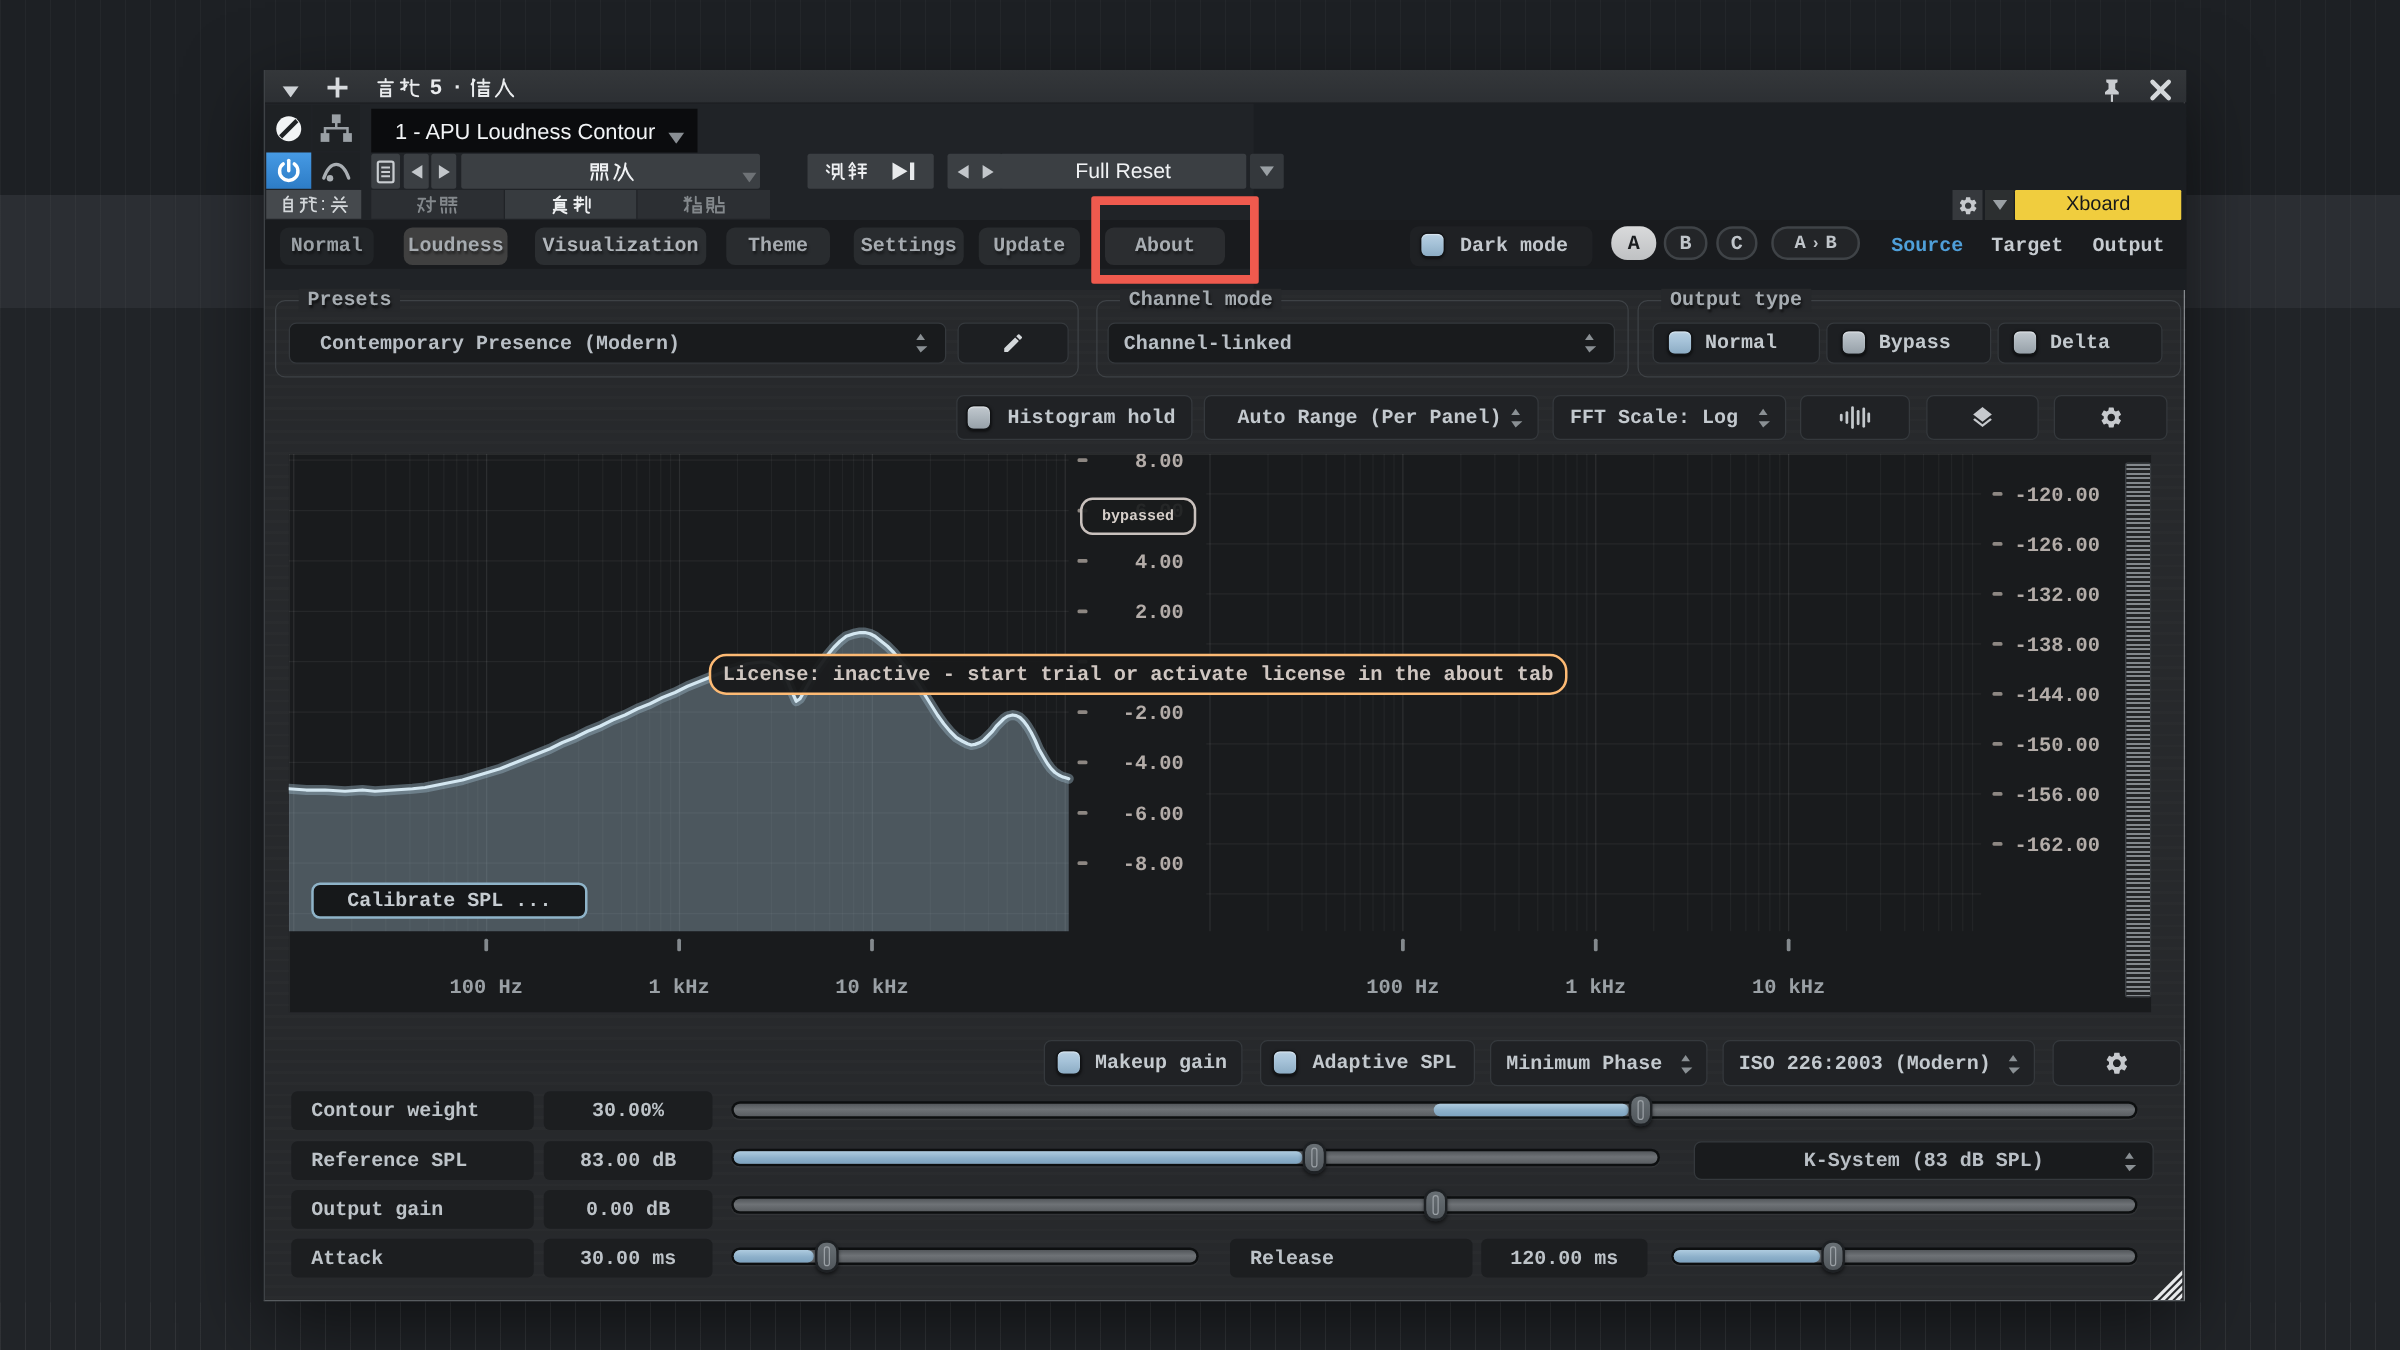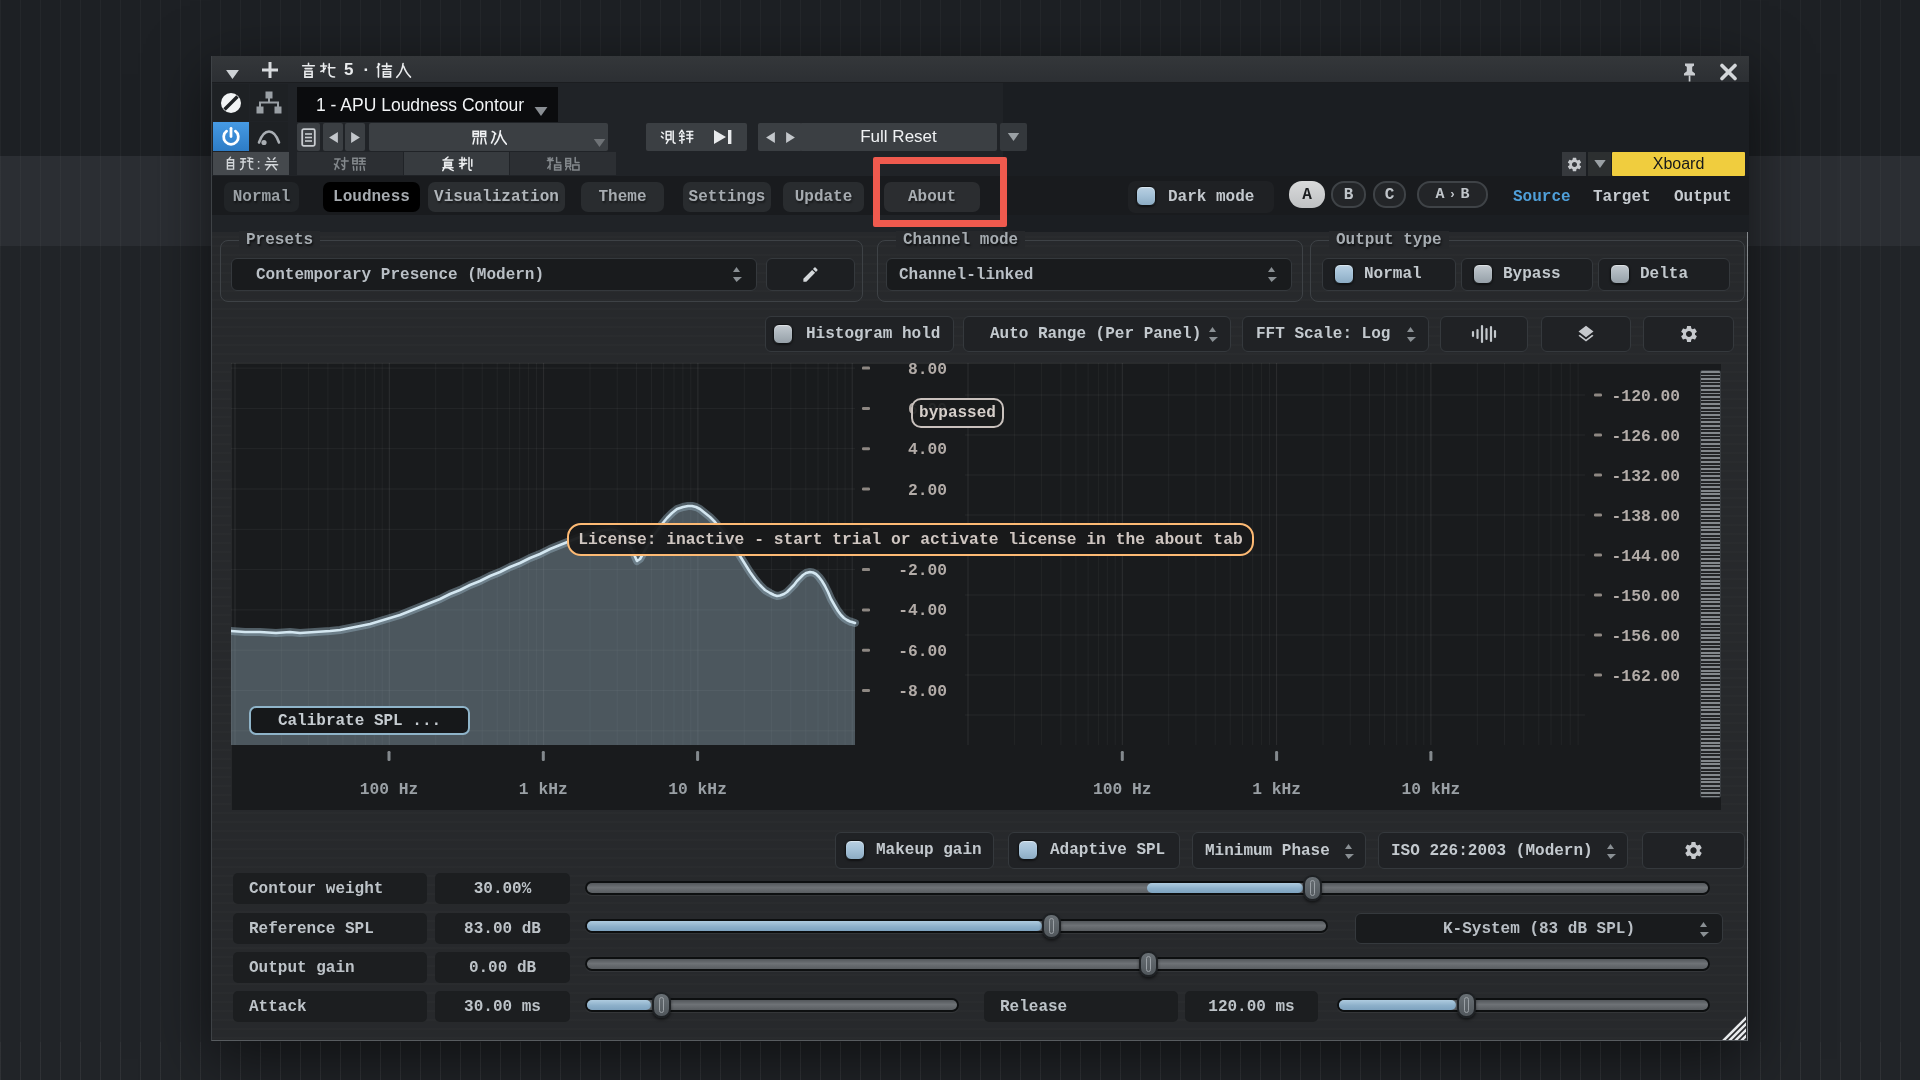--- a/index.html
+++ b/index.html
@@ -207,21 +207,21 @@
         </svg>
       </div>
 <div class="cell" style="left:1376px;top:96px;width:23px;height:24px;background:#2c2f30">
         <svg width="12" height="8" viewBox="0 0 10 7">
           <path d="M0 0h10L5 7z" fill="#9aa0a4"></path>
         </svg>
       </div>
 <div class="cell" style="left:1400px;top:96px;width:133px;height:24px;background:#f0cd3e;color:#17191b;font-size:16px;border-radius:1px">Xboard</div>
 </div>
 <div class="tab" style="left:224px;width:75px;background:#212427;color:#9aa0a5">Normal</div>
-<div class="tab" style="left:323px;width:97px;background:#000000;color:#a6abb0">Loudness</div>
+<div class="tab" style="left:323px;width:83px;background:#404040;color:#a6abb0">Loudness</div>
 <div class="tab" style="left:428px;width:137px;background:#2b2e31;color:#b0b5ba">Visualization</div>
 <div class="tab" style="left:581px;width:83px;background:#292c2f;color:#a6abb0">Theme</div>
 <div class="tab" style="left:683px;width:88px;background:#292c2f;color:#a6abb0">Settings</div>
 <div class="tab" style="left:783px;width:81px;background:#292c2f;color:#a6abb0">Update</div>
 <div class="tab" style="left:884px;width:96px;background:#2b2d30;color:#a9aeb3">About</div>
 <div class="abs" style="left:1128px;top:181px;width:146px;height:32px;background:#1f2124;border-radius:7px"></div>
 <div class="cb b" style="left:1136px;top:186px"></div>
 <div class="abs mono" style="left:1168px;top:188px;font-size:16px;color:#c3c8cd">Dark mode</div>
 <div class="abs mono" style="left:1289px;top:181px;width:36px;height:27px;border-radius:13px;background:linear-gradient(180deg,#d9dadb,#bfc1c3);color:#1a1c1e;font-size:16px;display:flex;align-items:center;justify-content:center">A</div>
 <div class="abs mono" style="left:1331px;top:181px;width:35px;height:27px;border-radius:13px;background:#232528;border:2px solid #3f4347;color:#c0c5ca;font-size:16px;display:flex;align-items:center;justify-content:center">B</div>
@@ -437,21 +437,21 @@
         <text x="466.6" y="431" text-anchor="middle" class="axlbl">10 kHz</text>
         <text x="891.3" y="431" text-anchor="middle" class="axlbl">100 Hz</text>
         <text x="1045.6" y="431" text-anchor="middle" class="axlbl">1 kHz</text>
         <text x="1199.9" y="431" text-anchor="middle" class="axlbl">10 kHz</text>
 <line x1="0" y1="0.5" x2="1490" y2="0.5" stroke="rgba(255,255,255,0.07)"></line>
 <line x1="0.5" y1="0" x2="0.5" y2="447" stroke="rgba(255,255,255,0.06)"></line>
 </svg></div>
 
 <div class="abs" style="left:1700px;top:370px;width:21px;height:428px;border:1px solid #3a3e42;border-radius:2px;
 background:repeating-linear-gradient(180deg,#84898d 0 1.7px,#232527 1.7px 3.6px)"></div>
-<div class="abs mono" style="left:911px;top:398px;width:93px;height:30px;border:2px solid #c9c1bd;border-radius:10px;background:rgba(25,27,28,0.92);color:#d6cfca;font-size:16px;display:flex;align-items:center;justify-content:center">bypassed</div>
+<div class="abs mono" style="left:864px;top:398px;width:93px;height:30px;border:2px solid #c9c1bd;border-radius:10px;background:rgba(25,27,28,0.92);color:#d6cfca;font-size:12px;display:flex;align-items:center;justify-content:center">bypassed</div>
 <div class="abs mono" style="left:567px;top:523px;width:687px;height:33px;border:2px solid #fdba74;border-radius:14px;background:rgba(24,25,26,0.95);color:#cfc6c1;font-size:16.3px;display:flex;align-items:center;justify-content:center;white-space:nowrap">License: inactive - start trial or activate license in the about tab</div>
 <div class="abs mono" style="left:249px;top:706px;width:221px;height:29px;border:2px solid #8fb4c9;border-radius:7px;background:#16181a;color:#c6ccd1;font-size:16px;display:flex;align-items:center;justify-content:center">Calibrate SPL ...</div>
 <div class="btn" style="left:835px;top:832px;width:159px;height:37px"></div>
 <div class="cb b" style="left:845px;top:840px"></div>
 <div class="abs mono" style="left:876px;top:841px;font-size:16px;color:#c3c9ce">Makeup gain</div>
 <div class="btn" style="left:1008px;top:832px;width:172px;height:37px"></div>
 <div class="cb b" style="left:1018px;top:840px"></div>
 <div class="abs mono" style="left:1050px;top:841px;font-size:16px;color:#c3c9ce">Adaptive SPL</div>
 <div class="btn" style="left:1192px;top:832px;width:174px;height:37px;padding-left:12px">Minimum Phase<div class="abs" style="right:11px;top:10px"><svg width="11" height="17" viewBox="0 0 11 17">
           <path d="M5.5 1L9 6H2z" fill="#8a9094"></path>

